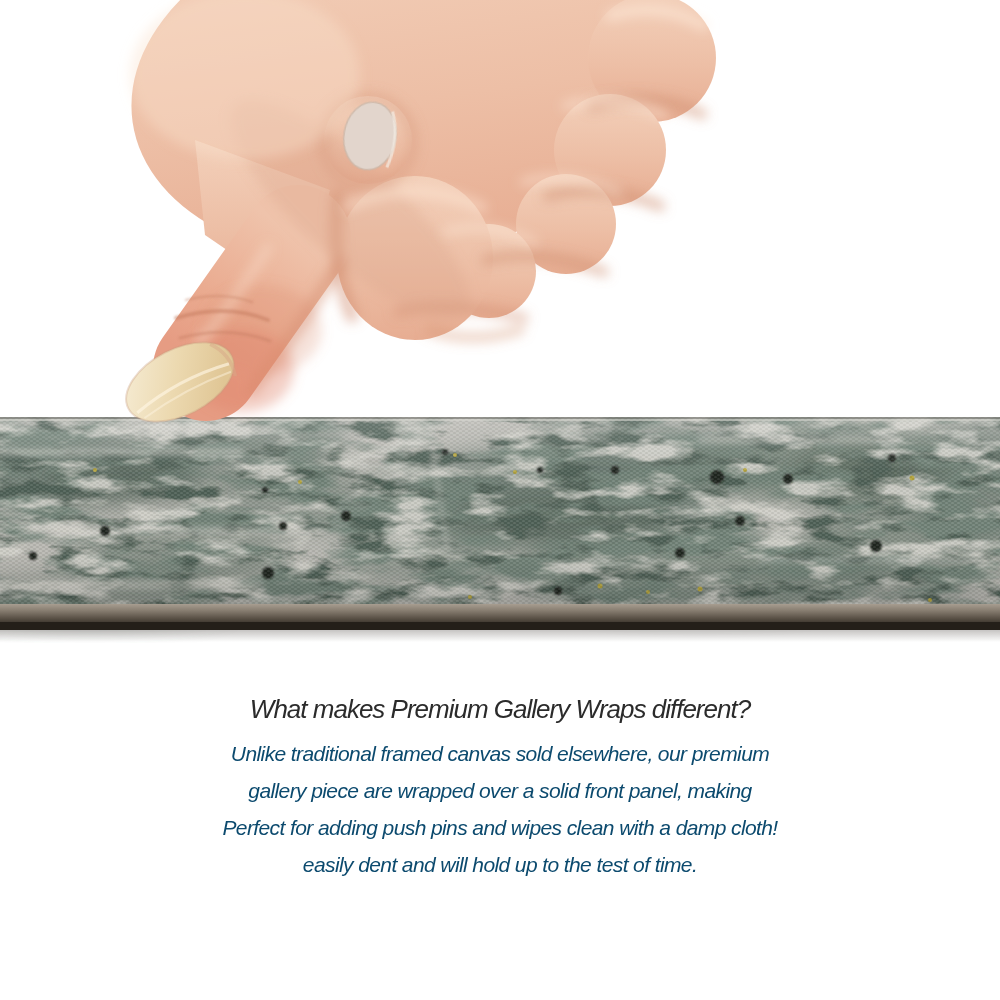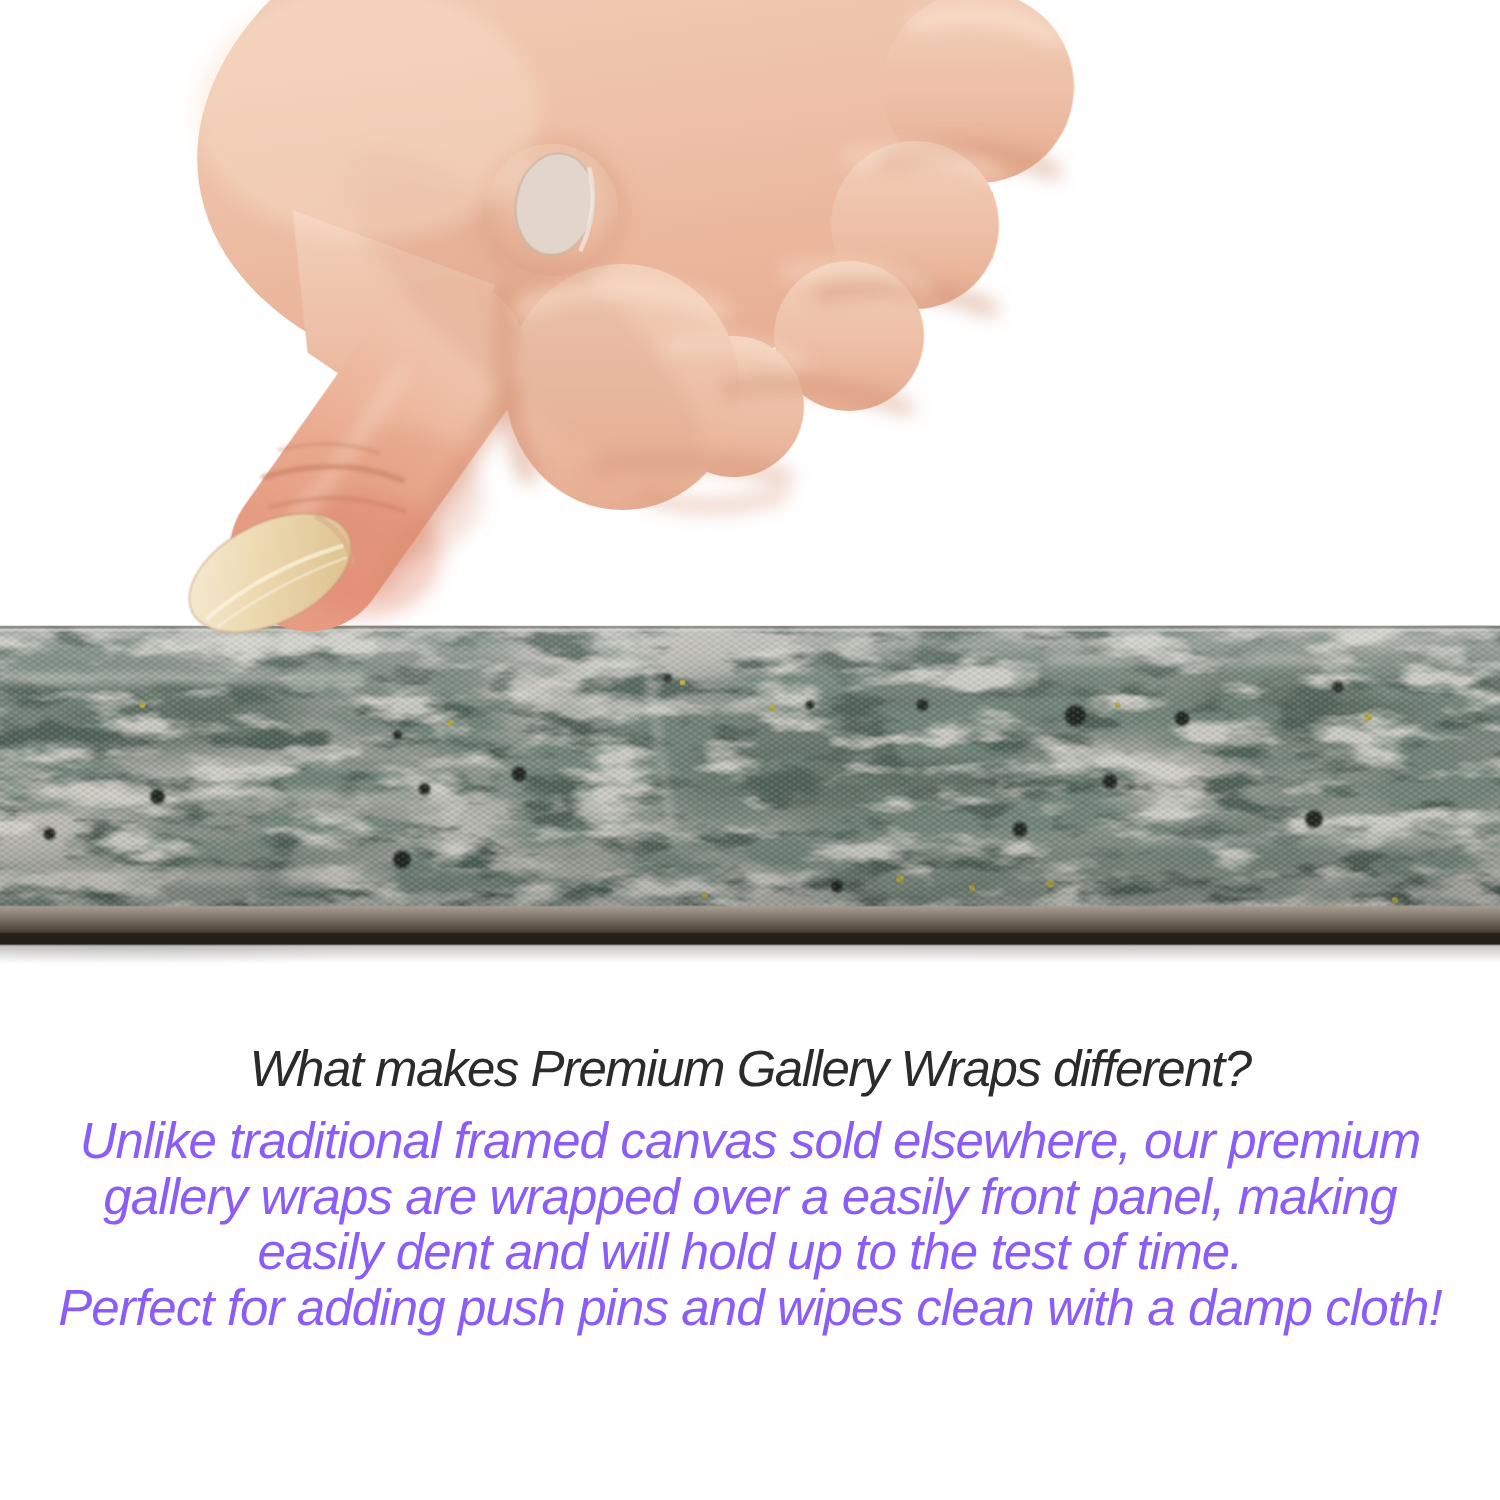--- a/index.html
+++ b/index.html
@@ -6,24 +6,24 @@
   .stage{
     position:relative;width:1000px;height:1000px;background:#ffffff;
     overflow:hidden;font-family:"Liberation Sans",sans-serif;
   }
   .photo-svg{position:absolute;top:0;left:0;display:block;}
   .copy{
     position:absolute;top:694px;left:0;width:1000px;text-align:center;
     color:#2d2d2d;font-style:italic;
   }
   .heading{
-    margin:0 0 10px 0;font-size:34px;font-weight:400;letter-spacing:-1px;
+    margin:0 0 10px 0;font-size:26px;font-weight:400;letter-spacing:-1px;
     color:#2b2b2b;
   }
-  .body-text{margin:0;font-size:34px;line-height:37px;letter-spacing:-0.6px;color:#8b5cf6;}
+  .body-text{margin:0;font-size:21px;line-height:37px;letter-spacing:-0.6px;color:#0c4a6e;}
   .body-text p{margin:0;}
 </style>
 </head>
 <body>
 
 <div class="stage">
 
   <svg class="photo-svg" width="1000" height="660" viewBox="0 0 1000 660" aria-hidden="true">
     <defs>
       <linearGradient id="gSkin" x1="0" y1="0" x2="0" y2="1">
@@ -237,19 +237,19 @@
         <path d="M 132,398 Q 182,390 230,396" fill="none" stroke="#fff6e4" stroke-width="2" opacity="0.45"></path>
         <path d="M 224,362 Q 238,380 232,402" fill="none" stroke="#d7a787" stroke-width="3.5" opacity="0.5"></path>
       </g>
     </g>
   </svg>
 
   <section class="copy">
     <h1 class="heading">What makes Premium Gallery Wraps different?</h1>
     <div class="body-text">
       <p>Unlike traditional framed canvas sold elsewhere, our premium</p>
-      <p>gallery wraps are wrapped over a easily front panel, making</p>
+      <p>gallery piece are wrapped over a solid front panel, making</p>
+      <p>Perfect for adding push pins and wipes clean with a damp cloth!</p>
       <p>easily dent and will hold up to the test of time.</p>
-      <p>Perfect for adding push pins and wipes clean with a damp cloth!</p>
     </div>
   </section>
 
 </div>
 
 </body></html>

